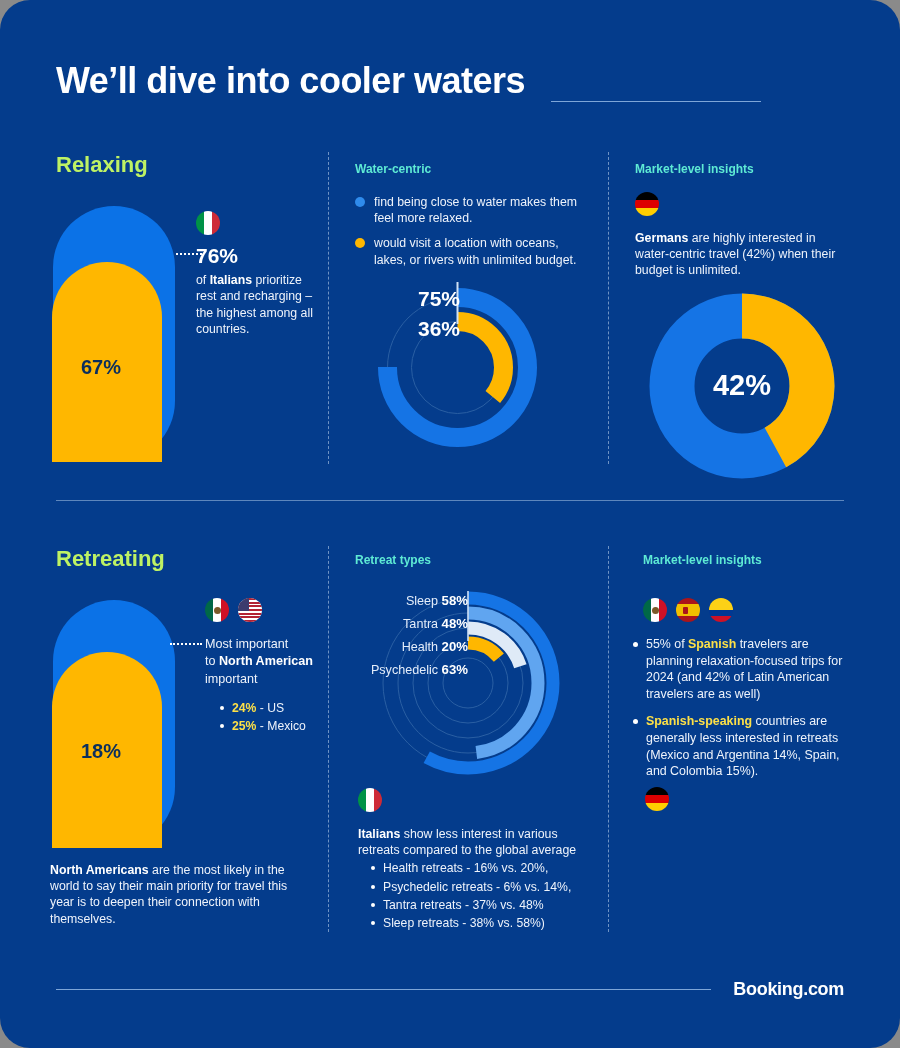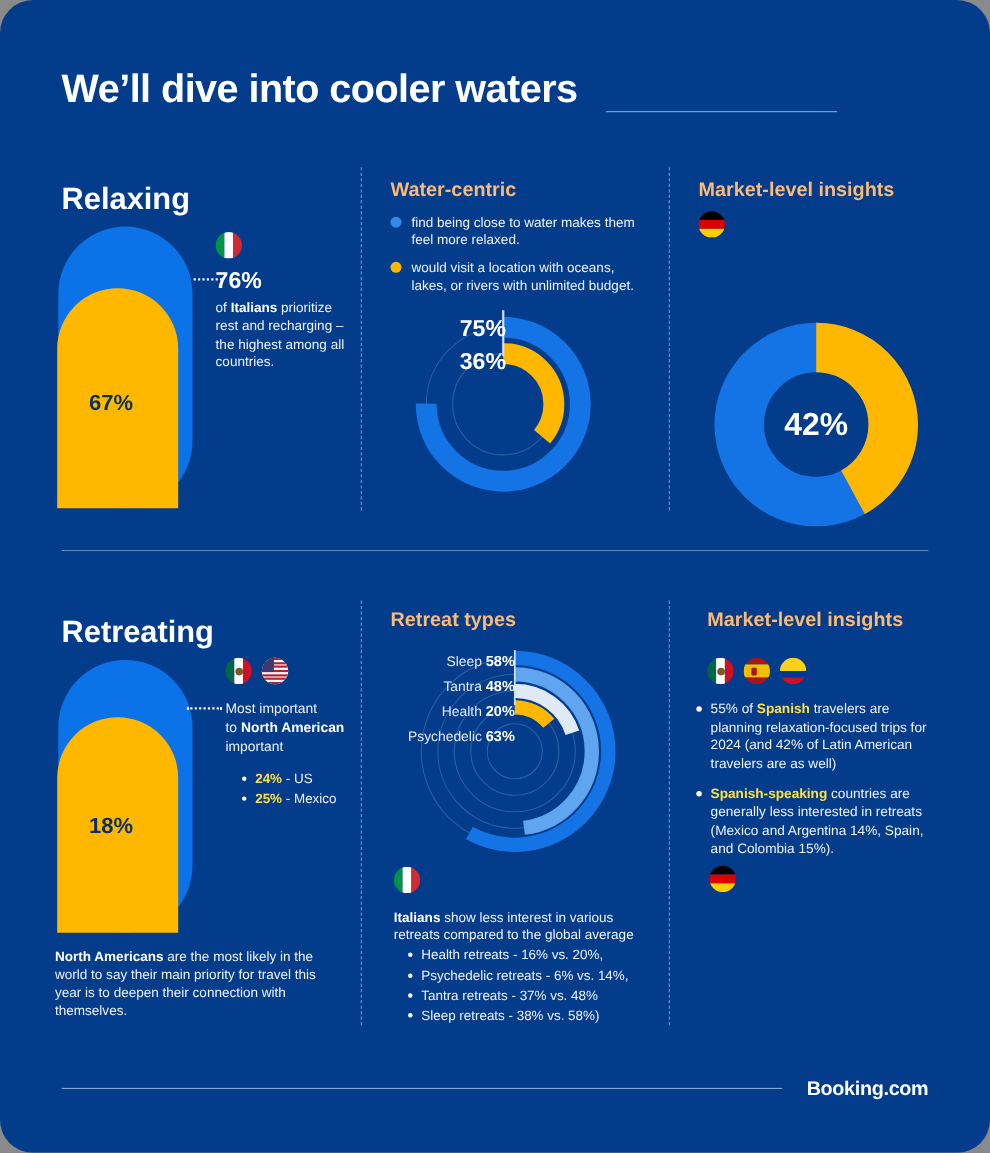--- a/index.html
+++ b/index.html
@@ -39,29 +39,28 @@
   .head-rule {
     flex: 1;
     height: 1.5px;
     background: #7ea6d8;
     margin-top: 4px;
     max-width: 210px;
   }
 
   
   .sec-title {
-    font-size: 28px;
-    font-weight: bold;
-    color: #ffffff;
-    margin-top: 13px;
+    font-size: 22px;
+    font-weight: bold;
+    color: #bef264;
   }
   .col-title {
-    font-size: 18px;
-    font-weight: bold;
-    color: #fdba74;
+    font-size: 12px;
+    font-weight: bold;
+    color: #5eead4;
     text-align: right;
   }
   .body-txt {
     font-size: 12.3px;
     line-height: 1.32;
     color: #eef3fb;
   }
   .body-txt b { color: #ffffff; }
 
   .vdivider {
@@ -289,20 +288,23 @@
     <div style="font-size:21px;font-weight:bold;color:#ffffff;">75%</div>
     <div style="font-size:21px;font-weight:bold;color:#ffffff;margin-top:6px;">36%</div>
   </div>
 
   <div class="col-title" style="position:absolute;left:635px;top:162px;">Market-level insights</div>
 
   <div style="position:absolute;left:635px;top:192px;">
     <span class="flag de"><i></i><i></i><i></i></span>
   </div>
 
+  <div class="body-txt" style="position:absolute;left:635px;top:230px;width:215px;">
+    <b>Germans</b><span> are highly interested in water-centric travel (42%) when their budget is unlimited.</span>
+  </div>
 
   <svg class="chart-svg" style="left:648px;top:292px;" width="188" height="188" viewBox="0 0 188 188">
     <circle cx="94" cy="94" r="70" fill="none" stroke="#1574e5" stroke-width="45"></circle>
     <circle cx="94" cy="94" r="70" fill="none" stroke="#ffb700" stroke-width="45" stroke-dasharray="184.7 255.2" transform="rotate(-90 94 94)"></circle>
     <text class="ring-num" x="94" y="103" text-anchor="middle" font-size="29">42%</text>
   </svg>
 
   <div class="hrule" style="left:56px;right:56px;top:500px;width:788px;"></div>
 
   <div class="sec-title" style="position:absolute;left:56px;top:546px;">Retreating</div>

